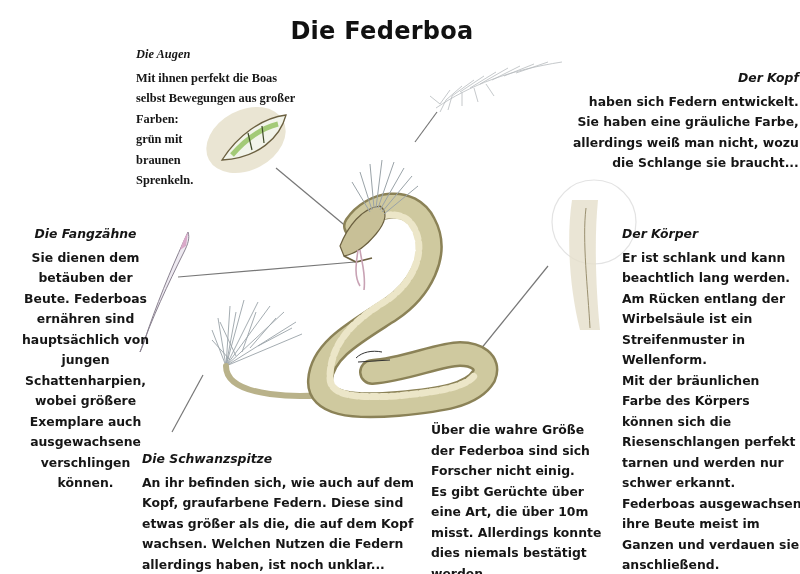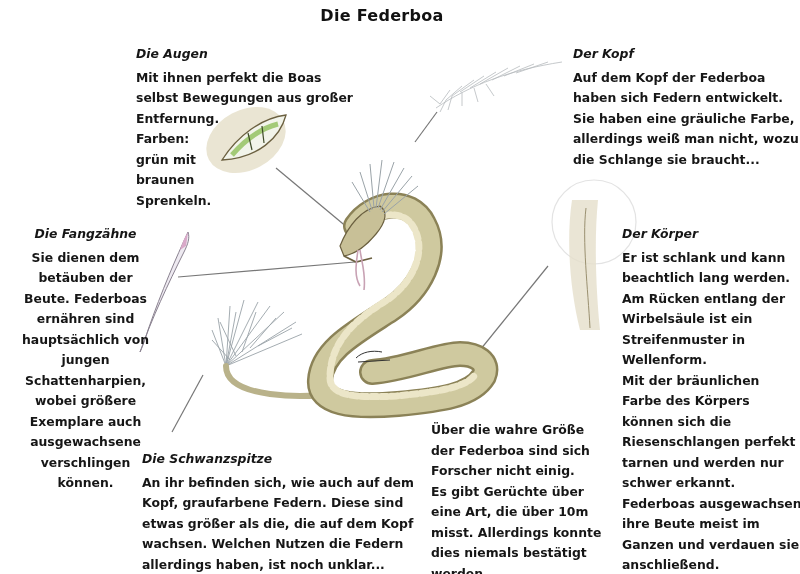--- a/index.html
+++ b/index.html
@@ -1,22 +1,22 @@
 <!DOCTYPE html>
 <html><head>
   <meta charset="utf-8">
   <style>
     html, body { margin: 0; padding: 0; background: #ffffff; }
     body {
       width: 800px; height: 574px; position: relative; overflow: hidden;
       font-family: "DejaVu Sans", sans-serif; color: #111;
     }
     .title {
-      position: absolute; left: 0; width: 764px; top: 6px; text-align: center;
-      font-size: 16px; font-weight: bold; letter-spacing: 0.3px;
+      position: absolute; left: 0; width: 764px; top: 17px; text-align: center;
+      font-size: 24px; font-weight: bold; letter-spacing: 0.3px;
     }
     .block { position: absolute; font-size: 12.4px; line-height: 20.5px; font-weight: bold; color: #161616; }
     .heading { font-style: italic; font-weight: bold; font-size: 12.4px; margin-bottom: 3px; }
     .line { white-space: nowrap; display: block; }
     svg.art { position: absolute; left: 0; top: 0; }
   </style>
 </head>
 <body>
 
 <div class="title">Die Federboa</div>
@@ -76,34 +76,32 @@
     <path d="M358 250 C356 264 354 276 360 286 M360 250 C362 264 366 274 364 290" stroke="#c8a2b4" stroke-width="1.6" fill="none"></path>
 
     <g stroke="#9aa3a8" stroke-width="1" fill="none">
       <path d="M372 210 L360 172 M374 208 L370 164 M376 208 L382 160 M378 208 L394 162 M380 210 L404 168 M382 212 L412 176 M384 214 L418 186 M370 212 L352 182"></path>
     </g>
 
     <path d="M356 358 C362 352 372 350 382 352 M358 362 L390 360" stroke="#333" stroke-width="1" fill="none"></path>
   </g>
 </svg>
 
-<div class="block" style="left:136px; top:44px;">
+<div class="block" style="left:136px; top:44px;font-family:Liberation Serif, serif;">
   <div class="heading">Die Augen</div>
   <span class="line">Mit ihnen perfekt die Boas</span>
   <span class="line">selbst Bewegungen aus großer</span>
-  <span class="line">Entfernung.</span>
   <span class="line">Farben:</span>
   <span class="line">grün mit</span>
   <span class="line">braunen</span>
   <span class="line">Sprenkeln.</span>
 </div>
 
-<div class="block" style="left:573px; top:44px;">
+<div class="block" style="left:573px; top:68px;text-align:right;">
   <div class="heading">Der Kopf</div>
-  <span class="line">Auf dem Kopf der Federboa</span>
   <span class="line">haben sich Federn entwickelt.</span>
   <span class="line">Sie haben eine gräuliche Farbe,</span>
   <span class="line">allerdings weiß man nicht, wozu</span>
   <span class="line">die Schlange sie braucht...</span>
 </div>
 
 <div class="block" style="left:22px; top:224px;text-align:center;">
   <div class="heading">Die Fangzähne</div>
   <span class="line">Sie dienen dem</span>
   <span class="line">betäuben der</span>

